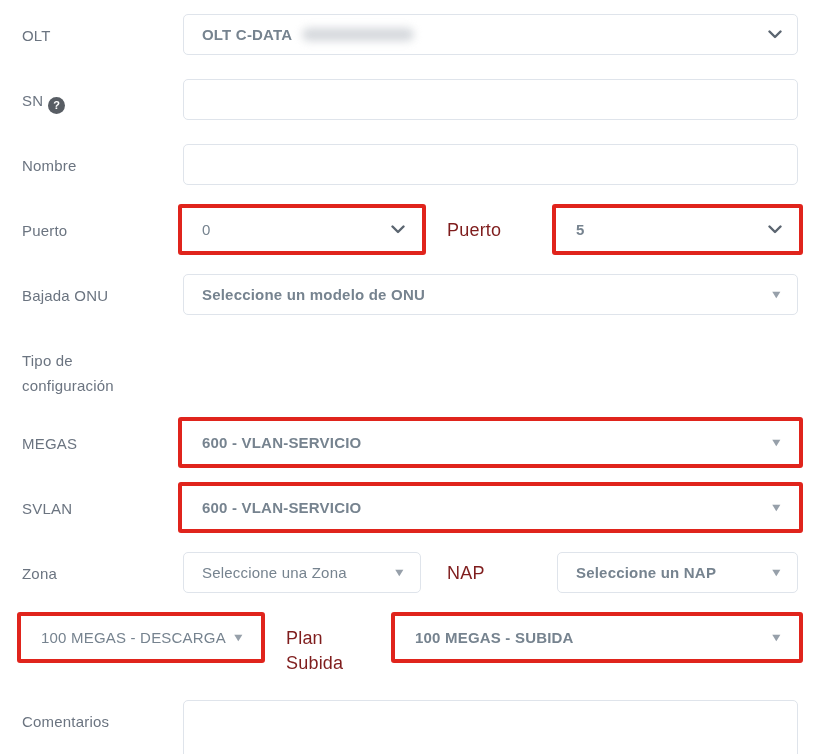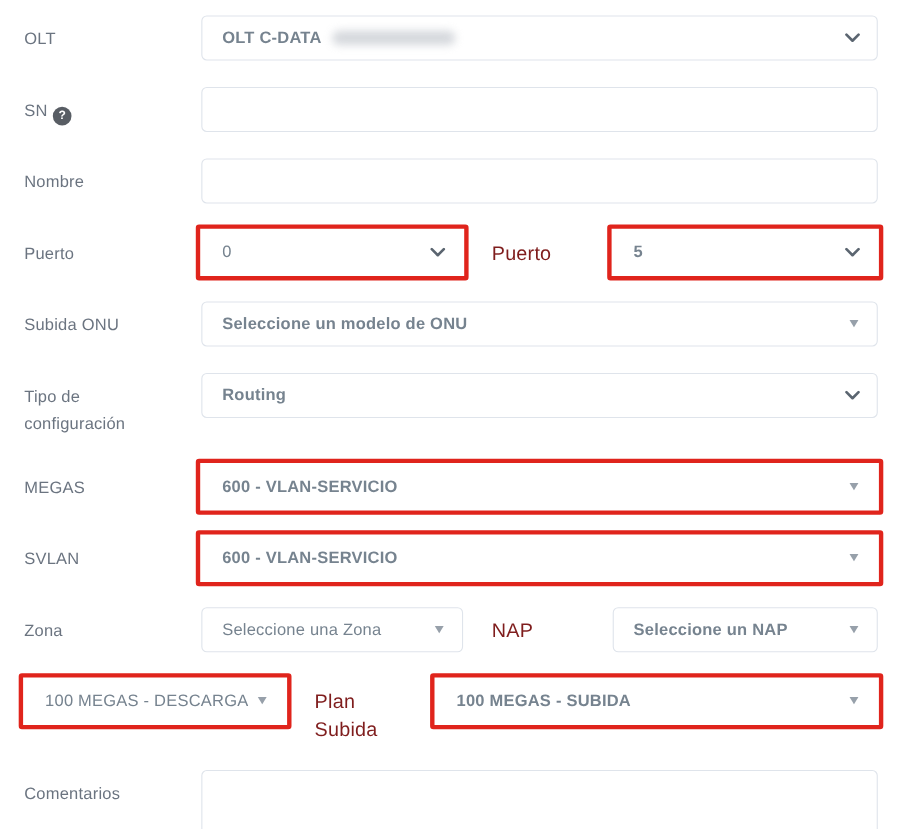--- a/index.html
+++ b/index.html
@@ -183,39 +183,31 @@
             <svg class="caret" width="14" height="9" viewBox="0 0 14 9">
                 <polyline points="1.5,1.5 7,7 12.5,1.5" fill="none" stroke="#5b6570" stroke-width="2.4" stroke-linecap="round" stroke-linejoin="round"></polyline>
               </svg>
           </div>
         </div>
       </div>
     </div>
   </div>
 
   <div class="row">
-    <div class="label"><span>Subida ONU</span></div>
+    <div class="label"><span>Bajada ONU</span></div>
     <div class="fields">
       <div class="control grow">
         <span class="val">Seleccione un modelo de ONU</span>
         <span class="tri">▼</span>
       </div>
     </div>
   </div>
 
   <div class="row">
     <div class="label"><span>Tipo de configuración</span></div>
-    <div class="fields">
-      <div class="control grow">
-        <span class="val">Routing</span>
-        <svg class="caret" width="14" height="9" viewBox="0 0 14 9">
-            <polyline points="1.5,1.5 7,7 12.5,1.5" fill="none" stroke="#5b6570" stroke-width="2.4" stroke-linecap="round" stroke-linejoin="round"></polyline>
-          </svg>
-      </div>
-    </div>
   </div>
 
   <div class="row">
     <div class="label"><span>MEGAS</span></div>
     <div class="fields">
       <div class="grow">
         <div class="hl">
           <div class="control">
             <span class="val">600 - VLAN-SERVICIO</span>
             <span class="tri">▼</span>

